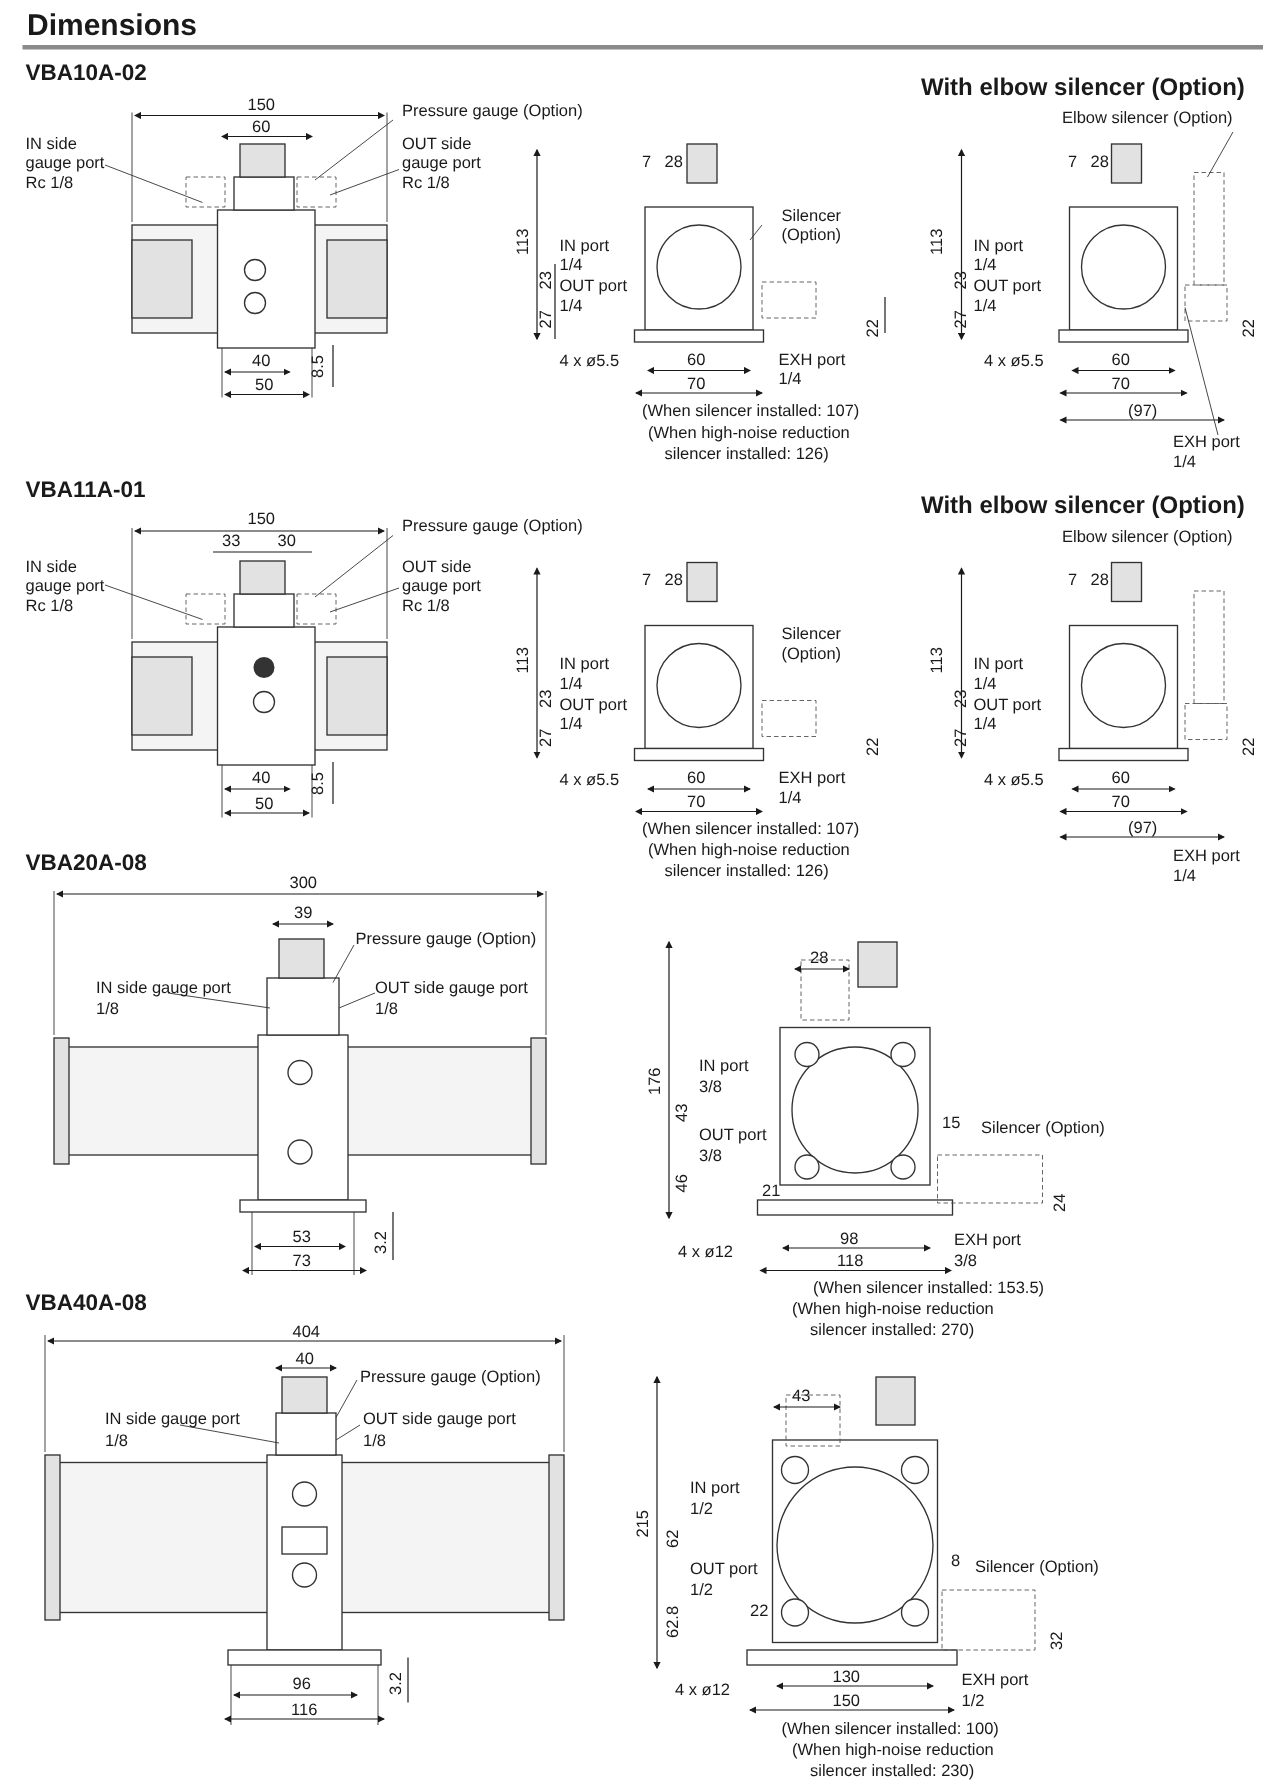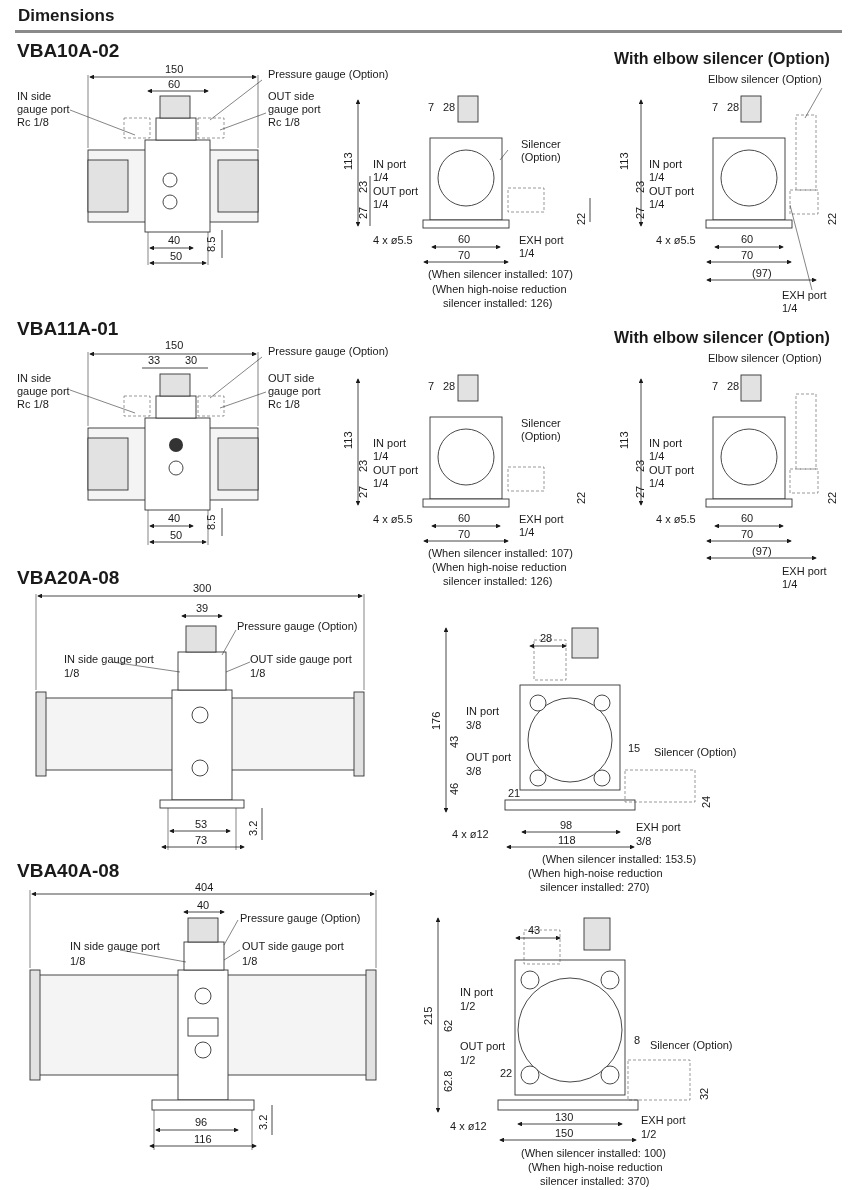--- a/index.html
+++ b/index.html
@@ -1,19 +1,19 @@
 <!DOCTYPE html>
 <html><head>
 <meta charset="utf-8">
 <style>
   html, body { margin:0; padding:0; background:#fff; }
   body { width:850px; height:1190px; position:relative; overflow:hidden; font-family:"Liberation Sans", sans-serif; color:#1a1a1a; }
-  .hdr { position:absolute; left:18px; top:6px; font-weight:bold; font-size:17px; }
+  .hdr { position:absolute; left:18px; top:6px; font-weight:bold; font-size:20px; }
   .hdr-rule { position:absolute; left:15px; right:8px; top:30px; height:3px; background:#8a8a8a; }
-  .model { position:absolute; font-weight:bold; font-size:19px; }
+  .model { position:absolute; font-weight:bold; font-size:15px; }
   .opt-title { position:absolute; font-weight:bold; font-size:16px; }
   .lbl { position:absolute; font-size:11px; white-space:nowrap; line-height:13px; }
   svg.draw { position:absolute; left:0; top:0; width:850px; height:1190px; }
   svg text { font-family:"Liberation Sans", sans-serif; font-size:11px; fill:#1a1a1a; }
   .ln { stroke:#1a1a1a; stroke-width:0.8; fill:none; }
   .thin { stroke:#333; stroke-width:0.6; fill:none; }
   .dash { stroke:#555; stroke-width:0.6; fill:none; stroke-dasharray:3 2; }
   .body { stroke:#333; stroke-width:0.9; fill:#f4f4f4; }
   .bodyd { stroke:#333; stroke-width:0.9; fill:#e2e2e2; }
   .white { stroke:#333; stroke-width:0.9; fill:#fff; }
@@ -391,13 +391,13 @@
 
 <div class="lbl" style="left:460px;top:986px">IN port</div>
 <div class="lbl" style="left:460px;top:1000px">1/2</div>
 <div class="lbl" style="left:460px;top:1040px">OUT port</div>
 <div class="lbl" style="left:460px;top:1054px">1/2</div>
 <div class="lbl" style="left:650px;top:1039px">Silencer (Option)</div>
 <div class="lbl" style="left:641px;top:1114px">EXH port</div>
 <div class="lbl" style="left:641px;top:1128px">1/2</div>
 <div class="lbl" style="left:521px;top:1147px">(When silencer installed: 100)</div>
 <div class="lbl" style="left:528px;top:1161px">(When high-noise reduction</div>
-<div class="lbl" style="left:540px;top:1175px">silencer installed: 370)</div>
+<div class="lbl" style="left:540px;top:1175px">silencer installed: 230)</div>
 
 </body></html>

